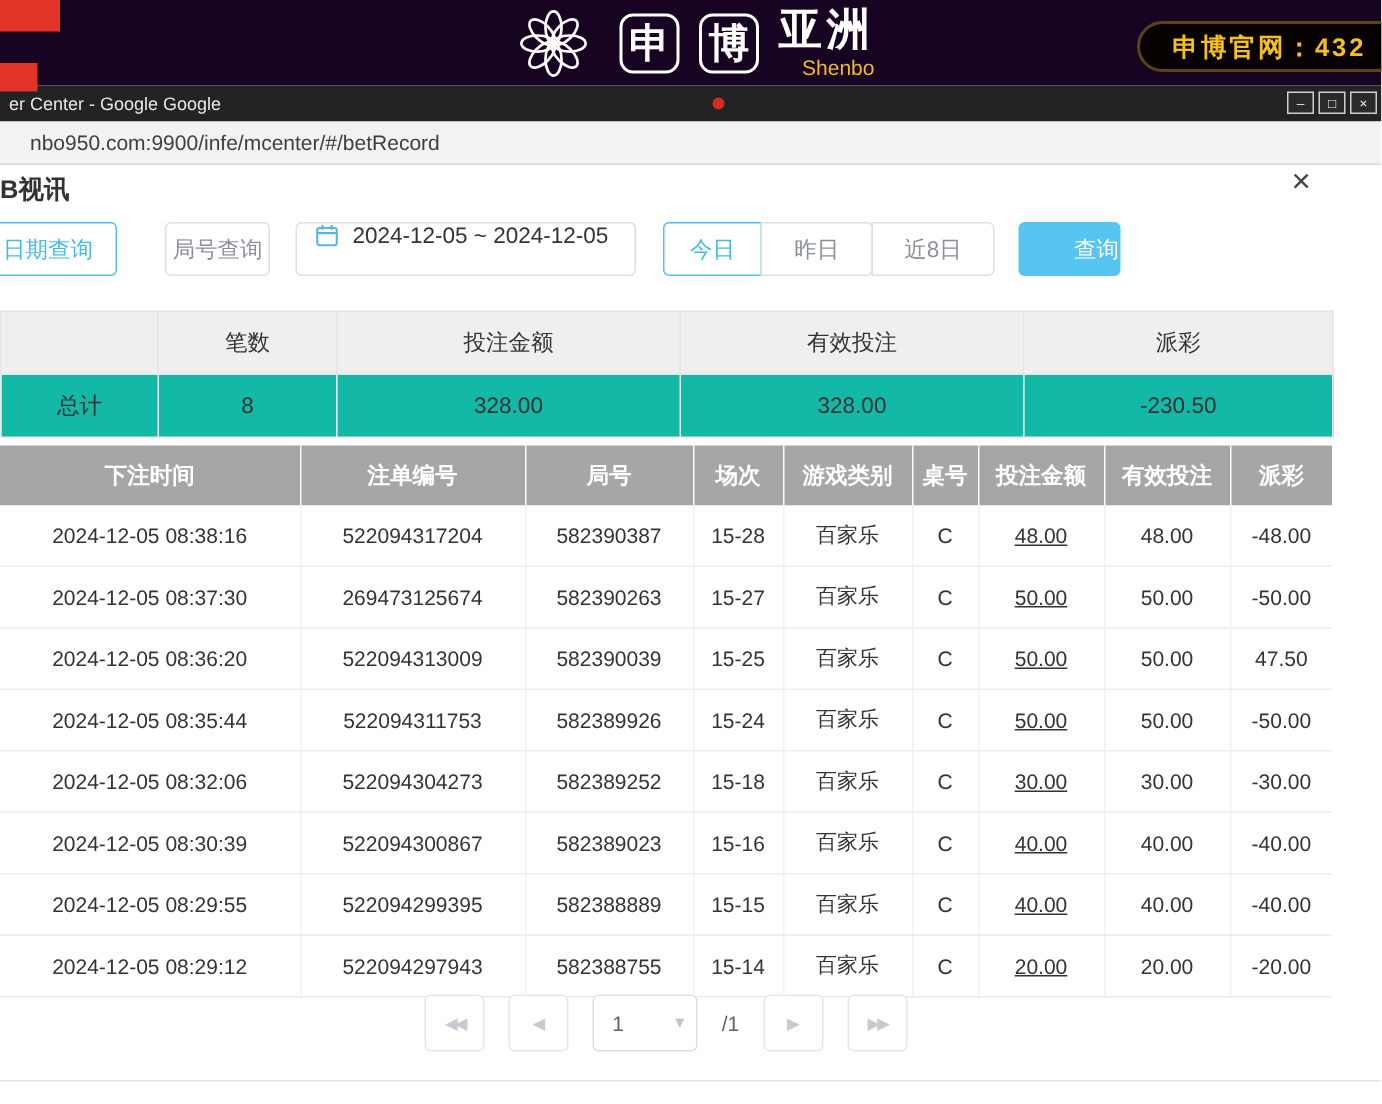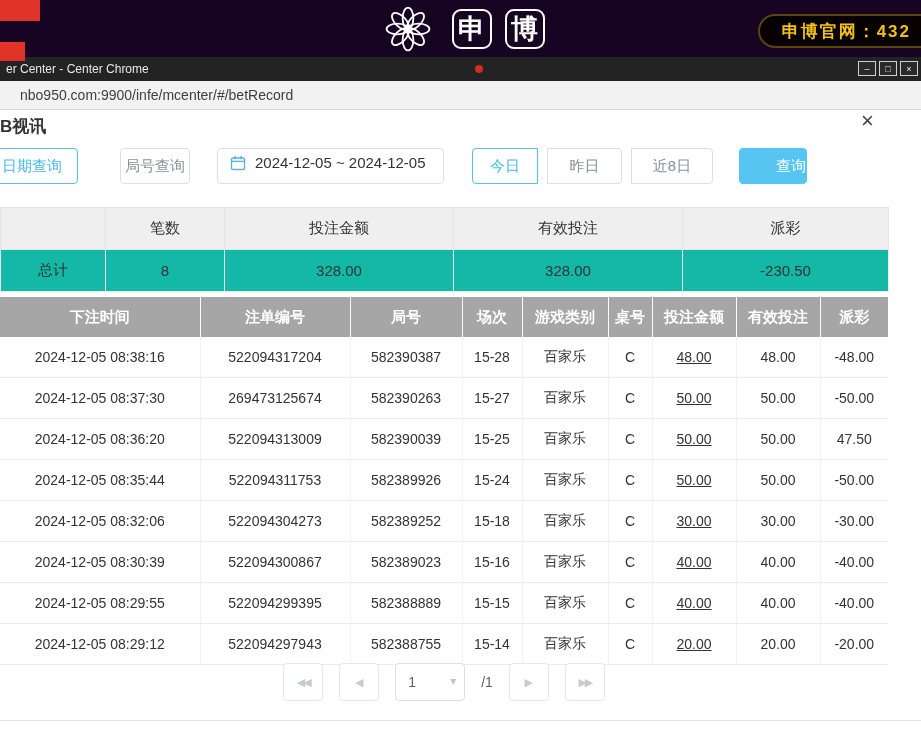--- a/index.html
+++ b/index.html
@@ -31,28 +31,28 @@
     display:flex;align-items:center;justify-content:center;box-sizing:border-box;cursor:pointer;}
   
   .addressbar{position:absolute;top:81px;left:0;width:921px;height:29px;background:#f2f2f2;
     border-bottom:1px solid #d8d8d8;box-sizing:border-box;display:flex;align-items:center;}
   .url{font-size:14px;color:#3c4043;padding-left:20px;white-space:nowrap;}
   
   .content{position:absolute;top:110px;left:0;width:921px;height:626px;background:#fff;}
   .sec-title{position:absolute;left:0;top:5px;font-size:17px;font-weight:bold;color:#333;}
   .sec-close{position:absolute;left:861px;top:0px;font-size:22px;color:#444;cursor:pointer;line-height:1;}
   
-  .filters{position:absolute;top:38px;left:0;height:36px;display:flex;align-items:center;gap:10px;}
+  .filters{position:absolute;top:38px;left:0;height:36px;display:flex;align-items:center;}
   .btn{height:36px;border:1px solid #dcdfe6;border-radius:4px;background:#fff;color:#8a8f99;
     font-size:15px;box-sizing:border-box;cursor:pointer;font-family:inherit;padding:0;}
   .btn-accent{border-color:#53c1ec;color:#45bbea;}
   .btn-cut{margin-left:-14px;width:92px;}
   .btn-round{margin-left:32px;width:70px;color:#8a8f99;}
   .date-input{margin-left:17px;width:227px;height:36px;border:1px solid #dcdfe6;border-radius:4px;
-    background:#fff;display:flex;align-items:flex-end;gap:9px;padding:12px 12px;box-sizing:border-box;
+    background:#fff;display:flex;align-items:flex-start;gap:9px;padding:0 12px;box-sizing:border-box;
     font-size:15px;color:#333;cursor:text;}
   .cal{display:flex;}
   .q-today{margin-left:18px;width:66px;}
   .q-yest{margin-left:-1px;width:75px;border-top-left-radius:0;border-bottom-left-radius:0;}
   .q-last8{margin-left:-1px;width:82px;border-top-left-radius:0;border-bottom-left-radius:0;}
   .q-today{border-top-right-radius:0;border-bottom-right-radius:0;}
   .btn-solid{margin-left:16px;width:68px;background:#57c5f1;border:1px solid #57c5f1;color:#fff;text-align:right;}
   
   table{border-collapse:collapse;table-layout:fixed;}
   .summary{position:absolute;top:97px;left:0;width:888px;}
@@ -99,30 +99,34 @@
             <ellipse cx="32" cy="16" rx="6" ry="12" transform="rotate(135 32 28)"></ellipse>
             <ellipse cx="32" cy="16" rx="6" ry="12" transform="rotate(180 32 28)"></ellipse>
             <ellipse cx="32" cy="16" rx="6" ry="12" transform="rotate(225 32 28)"></ellipse>
             <ellipse cx="32" cy="16" rx="6" ry="12" transform="rotate(270 32 28)"></ellipse>
             <ellipse cx="32" cy="16" rx="6" ry="12" transform="rotate(315 32 28)"></ellipse>
           </g>
         </svg>
       </span>
       <span class="seal">申</span>
       <span class="seal">博</span>
+      <span class="brand-text">
+        <span class="region">亚洲</span>
+        <span class="latin">Shenbo</span>
+      </span>
     </div>
     <div class="official-pill">
       <span>申博官网：432</span>
     </div>
   </div>
   <div class="red-block rb1"></div>
   <div class="red-block rb2"></div>
 
   <div class="titlebar">
-    <span class="wtitle">er Center - Center Chrome</span>
+    <span class="wtitle">er Center - Google Google</span>
     <span class="rec-dot"></span>
     <div class="wcontrols">
       <span class="wbtn">–</span>
       <span class="wbtn">□</span>
       <span class="wbtn">×</span>
     </div>
   </div>
 
   <div class="addressbar">
     <span class="url">nbo950.com:9900/infe/mcenter/#/betRecord</span>

